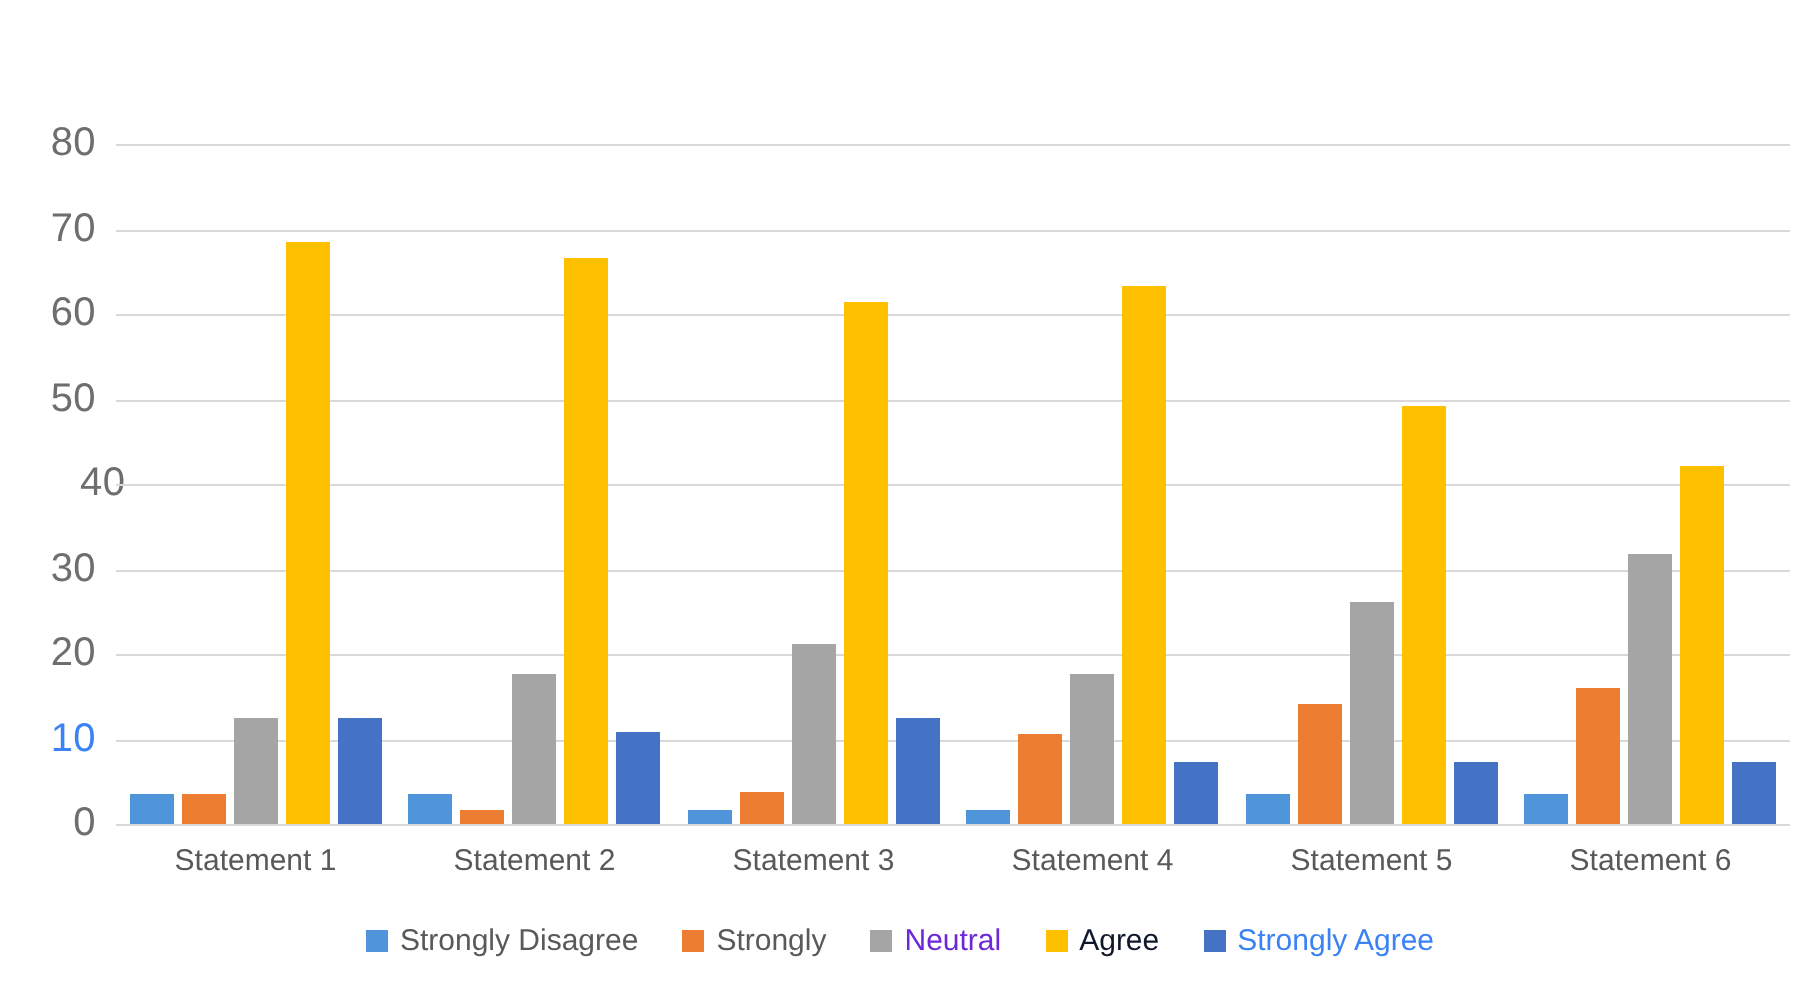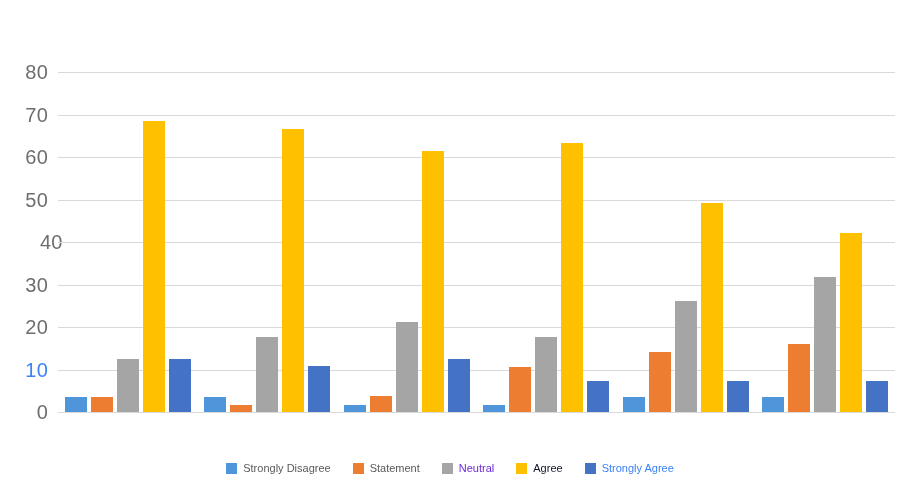--- a/index.html
+++ b/index.html
@@ -113,21 +113,21 @@
     display: flex;
     align-items: center;
     gap: 6px;
   }
   .legend-swatch {
     width: 11px;
     height: 11px;
     flex: 0 0 auto;
   }
   .legend-label {
-    font-size: 11px;
+    font-size: 15px;
     color: #595959;
     white-space: nowrap;
   }
 </style>
 </head>
 <body>
 
 <div id="chart-root">
 
   <div id="y-axis-labels">
@@ -192,29 +192,37 @@
       </div>
       <div class="group" style="left: 697.5px; width: 139.5px;">
         <div class="bar" title="Statement 6 — Strongly Disagree: 3.5" style="left: 6.75px; height: 14.875px; background: rgb(78, 149, 217);"></div>
         <div class="bar" title="Statement 6 — Disagree: 15.9" style="left: 32.75px; height: 67.575px; background: rgb(237, 125, 49);"></div>
         <div class="bar" title="Statement 6 — Neutral: 31.7" style="left: 58.75px; height: 134.725px; background: rgb(165, 165, 165);"></div>
         <div class="bar" title="Statement 6 — Agree: 42.2" style="left: 84.75px; height: 179.35px; background: rgb(255, 192, 0);"></div>
         <div class="bar" title="Statement 6 — Strongly Agree: 7.2" style="left: 110.75px; height: 30.6px; background: rgb(68, 114, 196);"></div>
       </div>
     </div>
 
+  <div id="x-axis-labels">
+      <div class="x-tick-label" style="left: 69.75px; color: rgb(89, 89, 89);">Statement 1</div>
+      <div class="x-tick-label" style="left: 209.25px; color: rgb(89, 89, 89);">Statement 2</div>
+      <div class="x-tick-label" style="left: 348.75px; color: rgb(89, 89, 89);">Statement 3</div>
+      <div class="x-tick-label" style="left: 488.25px; color: rgb(89, 89, 89);">Statement 4</div>
+      <div class="x-tick-label" style="left: 627.75px; color: rgb(89, 89, 89);">Statement 5</div>
+      <div class="x-tick-label" style="left: 767.25px; color: rgb(89, 89, 89);">Statement 6</div>
+    </div>
 
   <div id="legend">
       <div class="legend-item">
         <span class="legend-swatch" style="background: rgb(78, 149, 217);"></span>
         <span class="legend-label" style="color: rgb(89, 89, 89);">Strongly Disagree</span>
       </div>
       <div class="legend-item">
         <span class="legend-swatch" style="background: rgb(237, 125, 49);"></span>
-        <span class="legend-label" style="color: rgb(89, 89, 89);">Statement</span>
+        <span class="legend-label" style="color: rgb(89, 89, 89);">Strongly</span>
       </div>
       <div class="legend-item">
         <span class="legend-swatch" style="background: rgb(165, 165, 165);"></span>
         <span class="legend-label" style="color: #6d28d9;">Neutral</span>
       </div>
       <div class="legend-item">
         <span class="legend-swatch" style="background: rgb(255, 192, 0);"></span>
         <span class="legend-label" style="color: #0f172a;">Agree</span>
       </div>
       <div class="legend-item">

